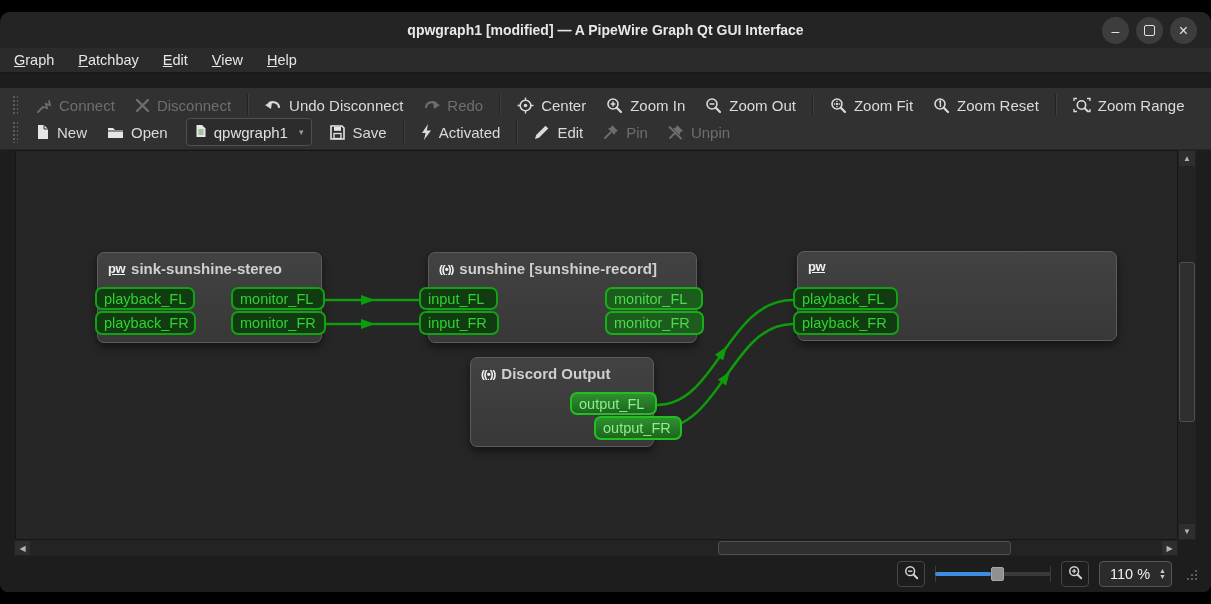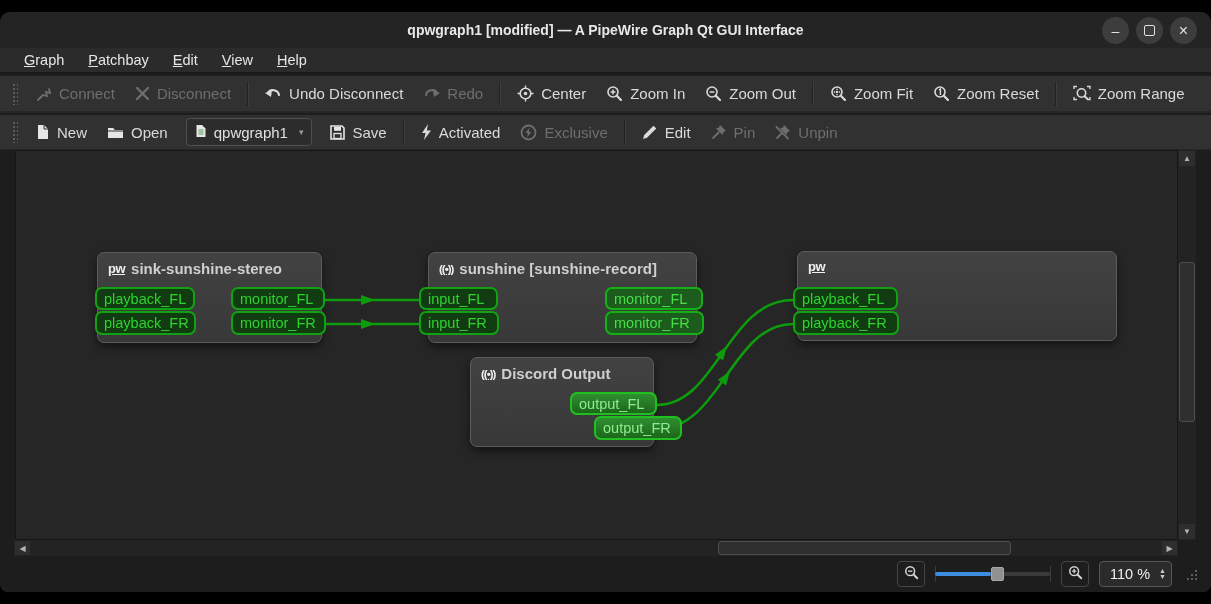--- a/index.html
+++ b/index.html
@@ -10,28 +10,28 @@
   
   .titlebar{position:absolute;left:0;top:0;width:100%;height:36px;background:#242424;
             display:flex;align-items:center;justify-content:center;}
   .title{font-size:14px;font-weight:bold;color:#e8e8e8;}
   .winbtns{position:absolute;right:14px;top:5px;display:flex;gap:7px;}
   .wbtn{width:27px;height:27px;border-radius:50%;background:#3d3d3d;color:#e3e3e3;
         display:flex;align-items:center;justify-content:center;font-size:14px;line-height:1;}
   .wbtn .sq{width:9px;height:9px;border:1.5px solid #e3e3e3;border-radius:2px;}
   
   .menubar{position:absolute;left:0;top:36px;width:100%;height:26px;background:#2b2b2b;
-           display:flex;align-items:center;padding-left:14px;box-sizing:border-box;gap:4px;
+           display:flex;align-items:center;padding-left:4px;box-sizing:border-box;gap:4px;
            border-bottom:2px solid #1a1a1a;}
   .mi{color:#e6e6e6;font-size:14.5px;padding:2px 10px;}
   .mi b{font-weight:normal;text-decoration:underline;}
   
   .toolbar{position:absolute;left:0;width:100%;background:#313131;display:flex;align-items:center;
            box-sizing:border-box;}
-  .tb1{top:64px;height:37px;border-bottom:2px solid #262626;align-items:center;}
+  .tb1{top:76px;height:37px;border-bottom:2px solid #262626;align-items:center;}
   .tb2{top:103px;height:35px;border-bottom:1px solid #262626;}
   .grip-v{width:6px;height:22px;margin:0 8px 0 12px;
           background-image:radial-gradient(#5d5d5d 35%,transparent 40%);background-size:4px 4px;}
   .tbtn{display:flex;align-items:center;gap:7px;padding:0 10px;font-size:15px;color:#dadada;height:100%;}
   .tbtn.disabled{color:#6e6e6e;}
   .tbtn svg{display:block;}
   .sep{width:0;height:24px;border-left:1px solid #232323;border-right:1px solid #3e3e3e;margin:0 6px;}
   .combo{display:flex;align-items:center;gap:7px;background:#2c2c2c;border:1px solid #505050;
          border-radius:4px;height:26px;padding:0 8px;margin:0 8px;color:#e0e0e0;font-size:15px;}
   .combo .arrow{color:#9a9a9a;font-size:9px;margin-left:4px;}
@@ -248,29 +248,20 @@
       </div>
       <div class="sep"></div>
       <div class="tbtn">
         <span>
             <svg width="11" height="16" viewBox="0 0 11 16">
               <polygon points="7,0 1,9 4.6,9 3,16 10,6.5 5.8,6.5" fill="currentColor"></polygon>
             </svg>
           </span>
         <span>Activated</span>
       </div>
-      <div class="tbtn disabled">
-        <span>
-            <svg width="17" height="17" viewBox="0 0 17 17">
-              <circle cx="8.5" cy="8.5" r="7" stroke="currentColor" stroke-width="1.8" fill="none"></circle>
-              <polygon points="9.6,3.5 5.5,9 8,9 7,13.5 11.5,7.7 8.8,7.7" fill="currentColor"></polygon>
-            </svg>
-          </span>
-        <span>Exclusive</span>
-      </div>
       <div class="sep"></div>
       <div class="tbtn">
         <span>
             <svg width="16" height="16" viewBox="0 0 16 16">
               <path d="M1,15 L2.2,11 L11.5,1.7 L14.3,4.5 L5,13.8 Z" fill="currentColor"></path>
             </svg>
           </span>
         <span>Edit</span>
       </div>
       <div class="tbtn disabled">

